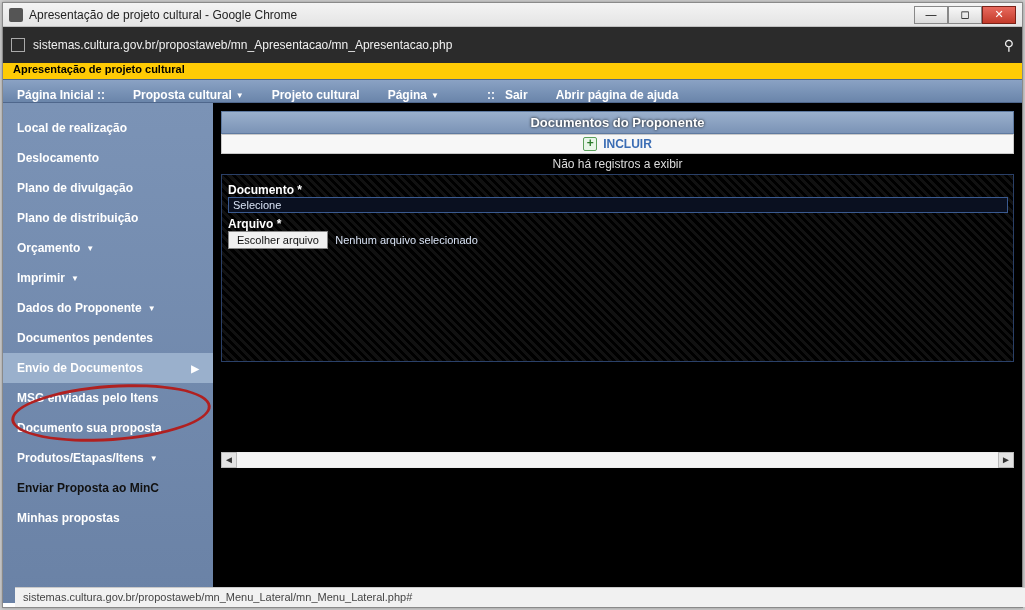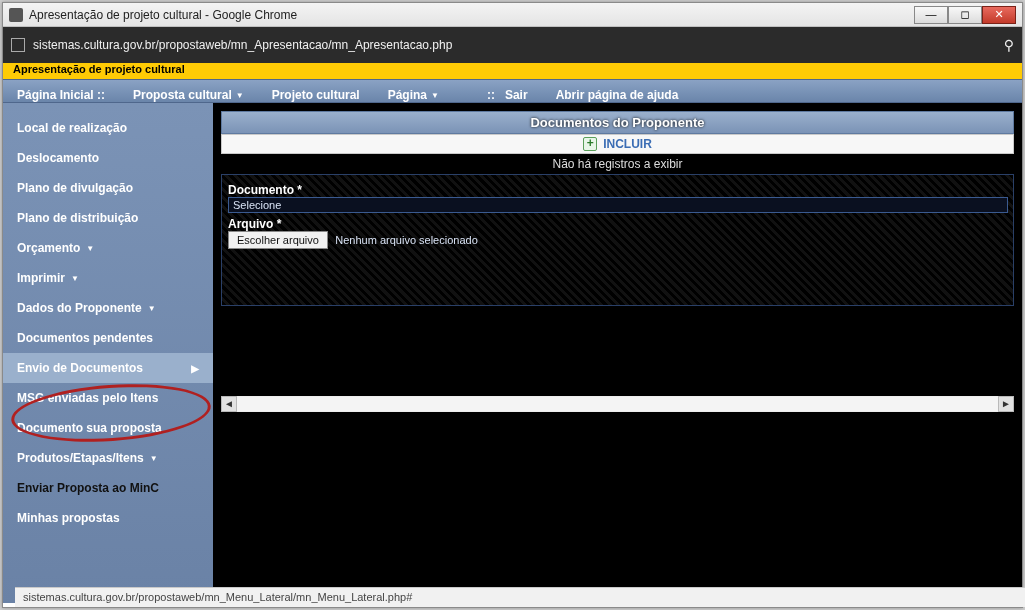--- a/index.html
+++ b/index.html
@@ -43,21 +43,21 @@
   .circle { position: absolute; left: 8px; top: 282px; width: 200px; height: 56px; border: 3px solid #b02020; border-radius: 50%; pointer-events: none; transform: rotate(-4deg); }
 
   .submenu { position: absolute; left: 210px; top: 292px; width: 210px; background: #8ba1c1; border: 1px solid #5f7aa0; }
   .submenu .subitem { color: #fff; font-size: 12px; font-weight: bold; padding: 4px 10px; cursor: pointer; text-shadow: 0 0 2px #000; }
 
   .content { flex: 1; background: #000; position: relative; padding: 8px; color: #fff; font-size: 12px; }
   .panelhead { background: linear-gradient(#9ab0cc,#7b93b6); color: #fff; text-align: center; font-weight: bold; font-size: 13px; padding: 3px 0; text-shadow: 0 0 3px #000; border: 1px solid #5f7aa0; }
   .incluir { background: #f7f7f7; color: #3b6db4; font-weight: bold; font-size: 12px; display: flex; align-items: center; justify-content: center; gap: 6px; height: 20px; border: 1px solid #c9c9c9; cursor: pointer; }
   .incluir .plus { width: 14px; height: 14px; border: 1px solid #5a9f5a; color: #2a7a2a; line-height: 11px; text-align: center; border-radius: 2px; background: #e8f6e8; font-weight: bold; }
   .noreg { color: #ddd; text-align: center; font-size: 12px; padding: 3px 0; text-shadow: 0 0 2px #000; }
-  .formarea { background: repeating-linear-gradient(45deg,#000 0 3px,#111 3px 6px); border: 1px solid #2a4068; padding: 4px 5px 10px 6px; height: 132px; }
+  .formarea { background: repeating-linear-gradient(45deg,#000 0 3px,#111 3px 6px); border: 1px solid #2a4068; padding: 4px 5px 10px 6px; height: 188px; }
   .formrow { margin: 4px 0; }
   .formrow label { color: #fff; font-weight: bold; font-size: 12px; text-shadow: 0 0 2px #000; }
   .selectbox { width: 100%; background: #0a1020; border: 1px solid #3a5a90; color: #d8e2f4; font-size: 11px; padding: 1px 4px; height: 16px; }
   .filebtn { background: #f1f1f1; border: 1px solid #888; font-size: 11px; padding: 2px 8px; cursor: pointer; color: #111; }
   .filetxt { font-size: 11px; color: #d8e2f4; margin-left: 4px; text-shadow: 0 0 2px #000; }
 
   .hscroll { height: 16px; background: #eee; display: flex; align-items: center; margin-top: 90px; }
   .hscroll .arrow { width: 16px; height: 16px; background: #e2e2e2; border: 1px solid #b9b9b9; text-align: center; font-size: 10px; line-height: 13px; cursor: pointer; color: #333; }
   .hscroll .track { flex: 1; height: 14px; background: #f4f4f4; }
 

